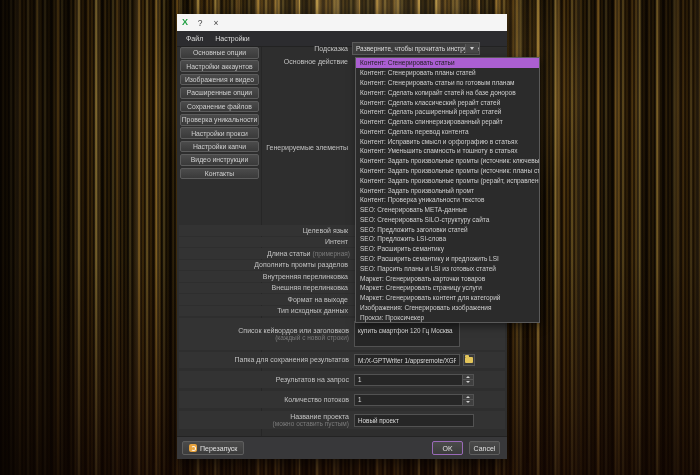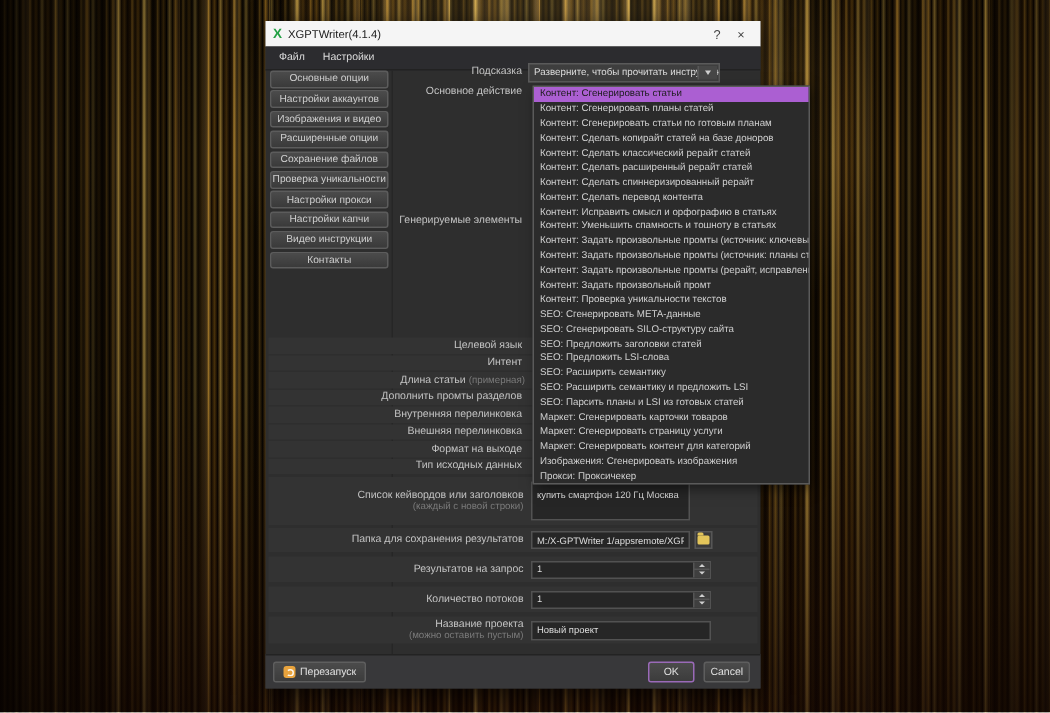--- a/index.html
+++ b/index.html
@@ -83,21 +83,20 @@
   .restart-ic::after{content:'';position:absolute;inset:1.5px;border:1px solid rgba(255,255,255,0.9);border-left-color:transparent;border-radius:50%;}
 </style>
 </head>
 <body style="--accent: #ab5fd2; --titlebar-bg: #f5f5f5; --logo-green: #21a043; --ok-border: #9a6ab8; --restart-icon-orange: #e8a33d; --folder-yellow: #e3c55a;">
 
 <div class="stage">
   <div class="window">
 
     <div class="titlebar">
       <span class="logo">X</span>
-      <span class="title-text">XGPTWriter(4.1.4)</span>
       <span class="tb-btn">?</span>
       <span class="tb-btn">×</span>
     </div>
 
     <div class="menubar">
       <span class="menu-item">Файл</span>
       <span class="menu-item">Настройки</span>
     </div>
 
     <div class="content">

